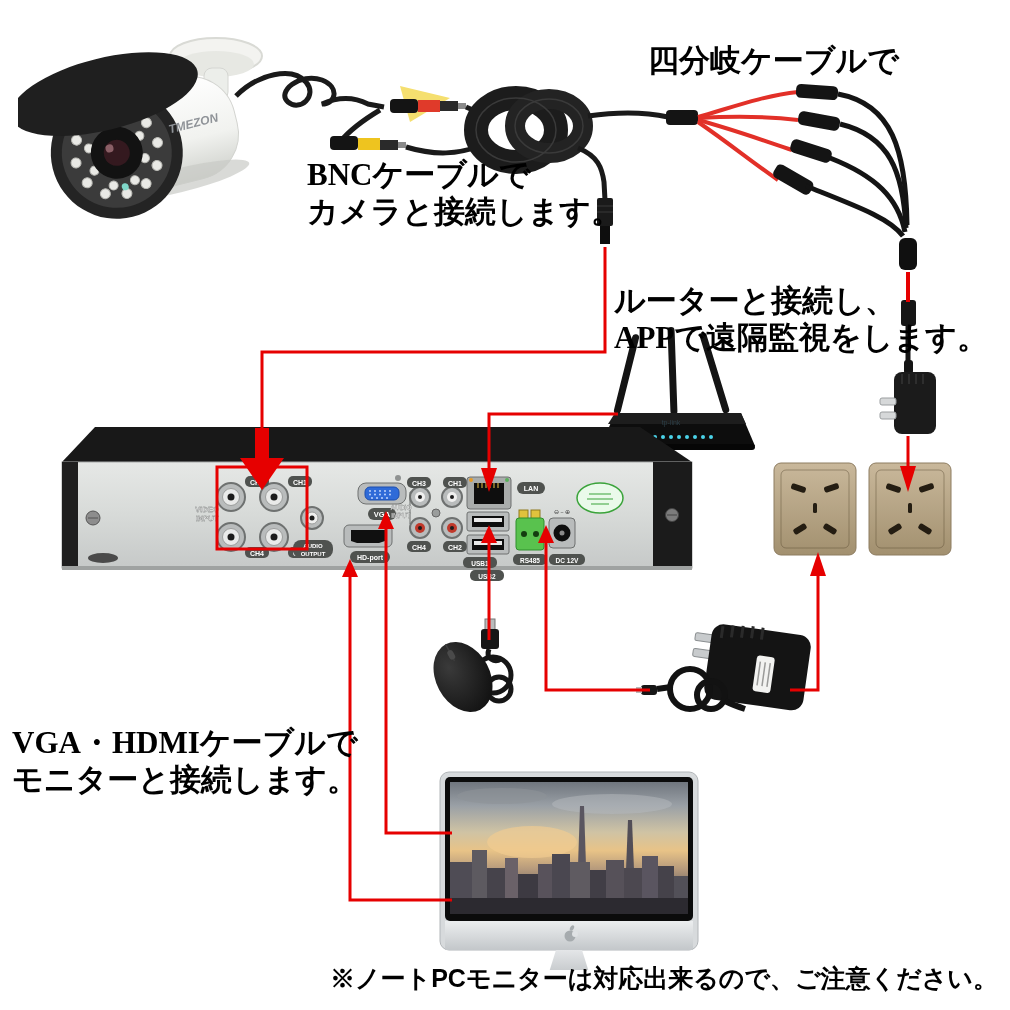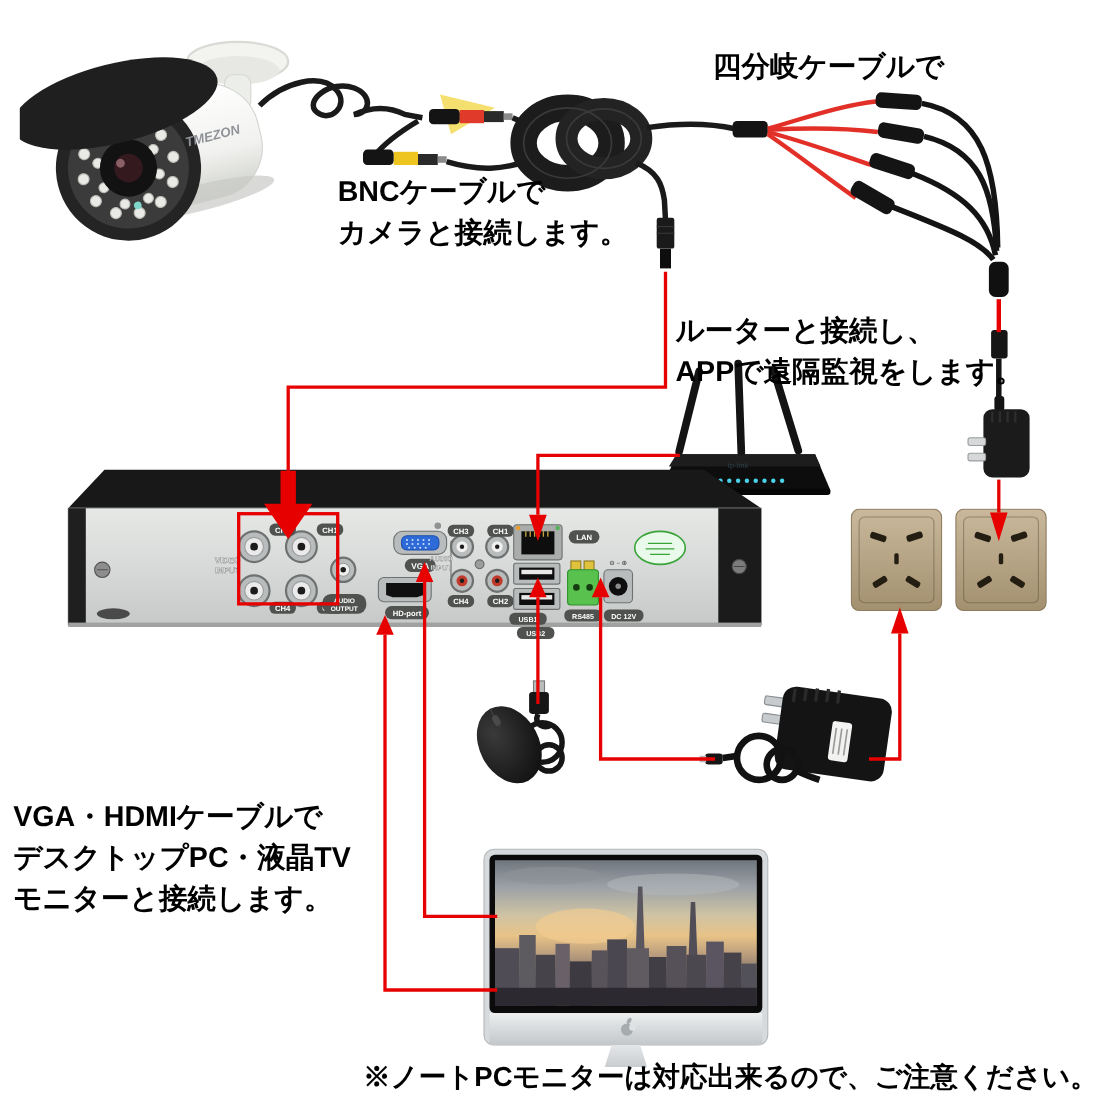--- a/index.html
+++ b/index.html
@@ -1,20 +1,20 @@
 <!DOCTYPE html>
 <html><head>
 <meta charset="utf-8">
 <style>
   html,body{margin:0;padding:0;background:#fff;}
   #stage{position:relative;width:1010px;height:1010px;background:#ffffff;overflow:hidden;
          font-family:"Liberation Sans",sans-serif;}
   .dev{position:absolute;z-index:1;}
   #wires{position:absolute;left:0;top:0;z-index:5;}
-  .note{position:absolute;z-index:10;font-weight:800;color:#000;font-size:26px;line-height:37px;white-space:nowrap;}
+  .note{position:absolute;z-index:10;font-weight:800;color:#000;font-size:31px;line-height:37px;white-space:nowrap;font-family:Liberation Serif, serif;}
   .note div{white-space:nowrap;}
   .footnote{position:absolute;z-index:10;font-weight:700;color:#000;font-size:25px;white-space:nowrap;}
   text{font-family:"Liberation Sans",sans-serif;}
   .pill-t{fill:#ffffff;font-weight:bold;}
 </style>
 </head>
 <body>
 
 <div id="stage">
 
@@ -527,18 +527,17 @@
   <div class="note" style="left:307px;top:156px">
     <div>BNCケーブルで</div>
     <div>カメラと接続します。</div>
   </div>
   <div class="note" style="left:614px;top:282px">
     <div>ルーターと接続し、</div>
     <div>APPで遠隔監視をします。</div>
   </div>
   <div class="note" style="left:12px;top:724px">
     <div>VGA・HDMIケーブルで</div>
-    <div>デスクトップPC・液晶TV</div>
     <div>モニターと接続します。</div>
   </div>
   <div class="footnote" style="left:330px;top:962px">※ノートPCモニターは対応出来るので、ご注意ください。</div>
 
 </div>
 
 </body></html>

